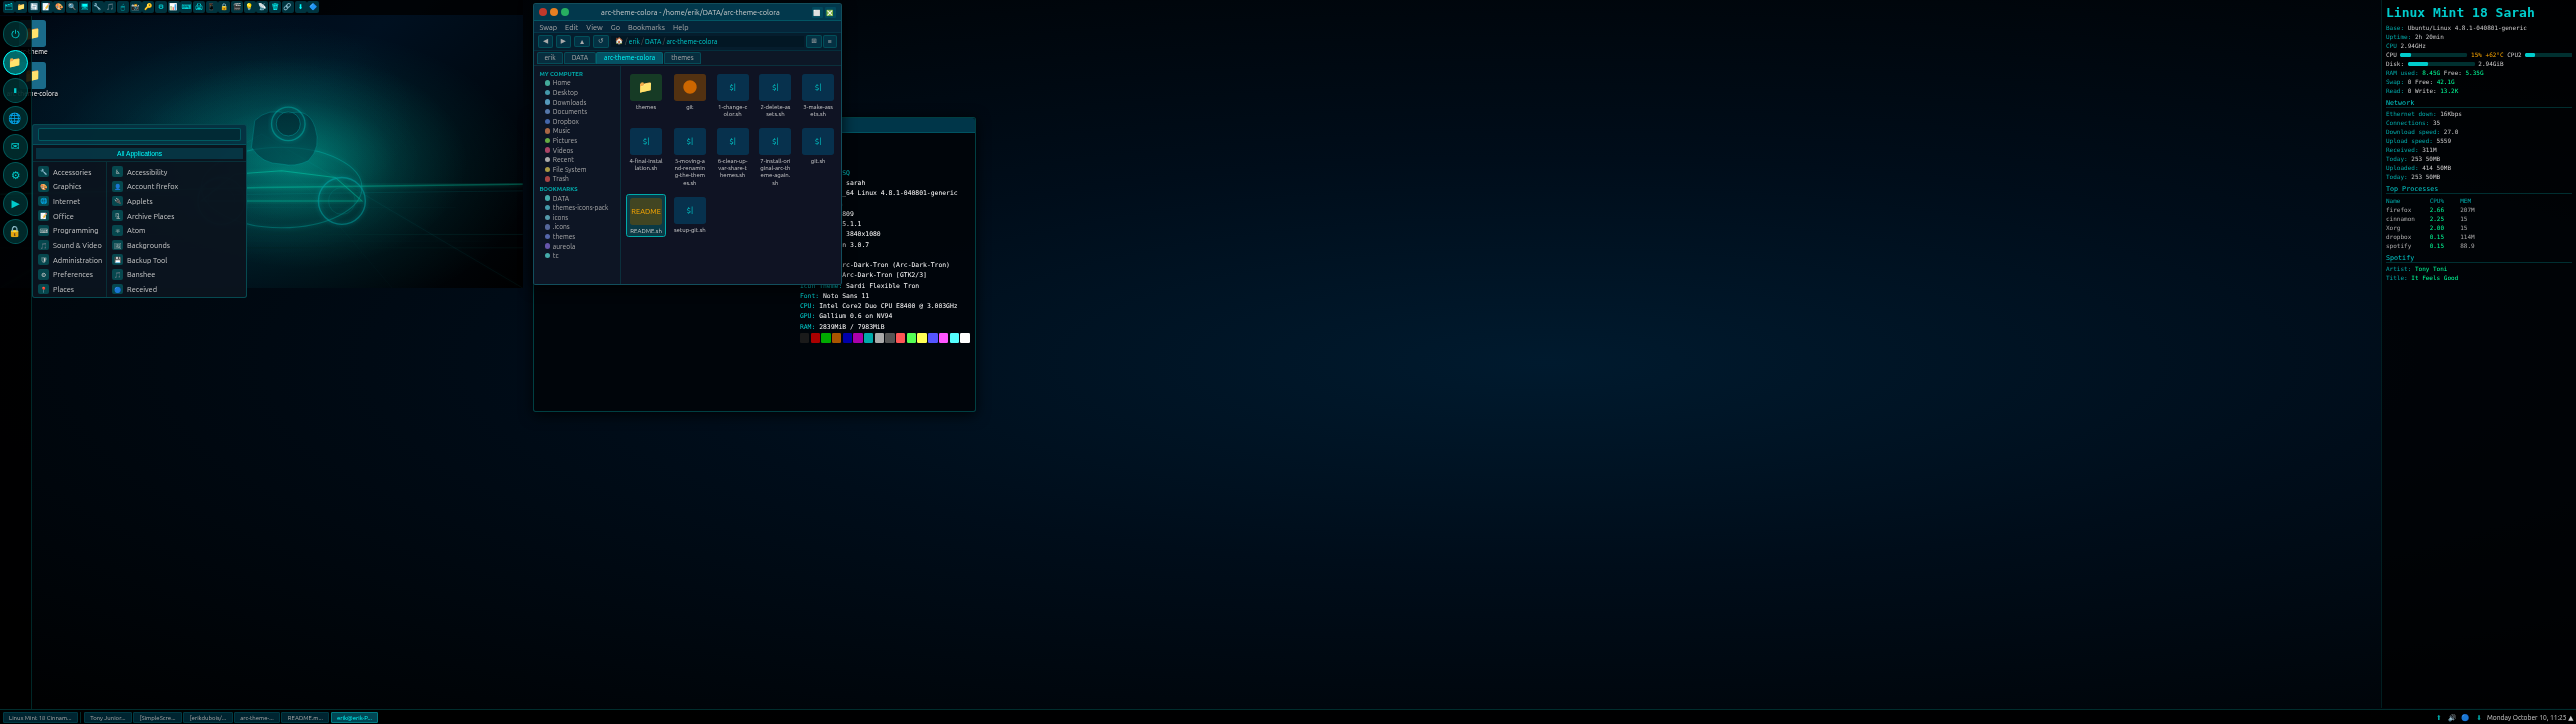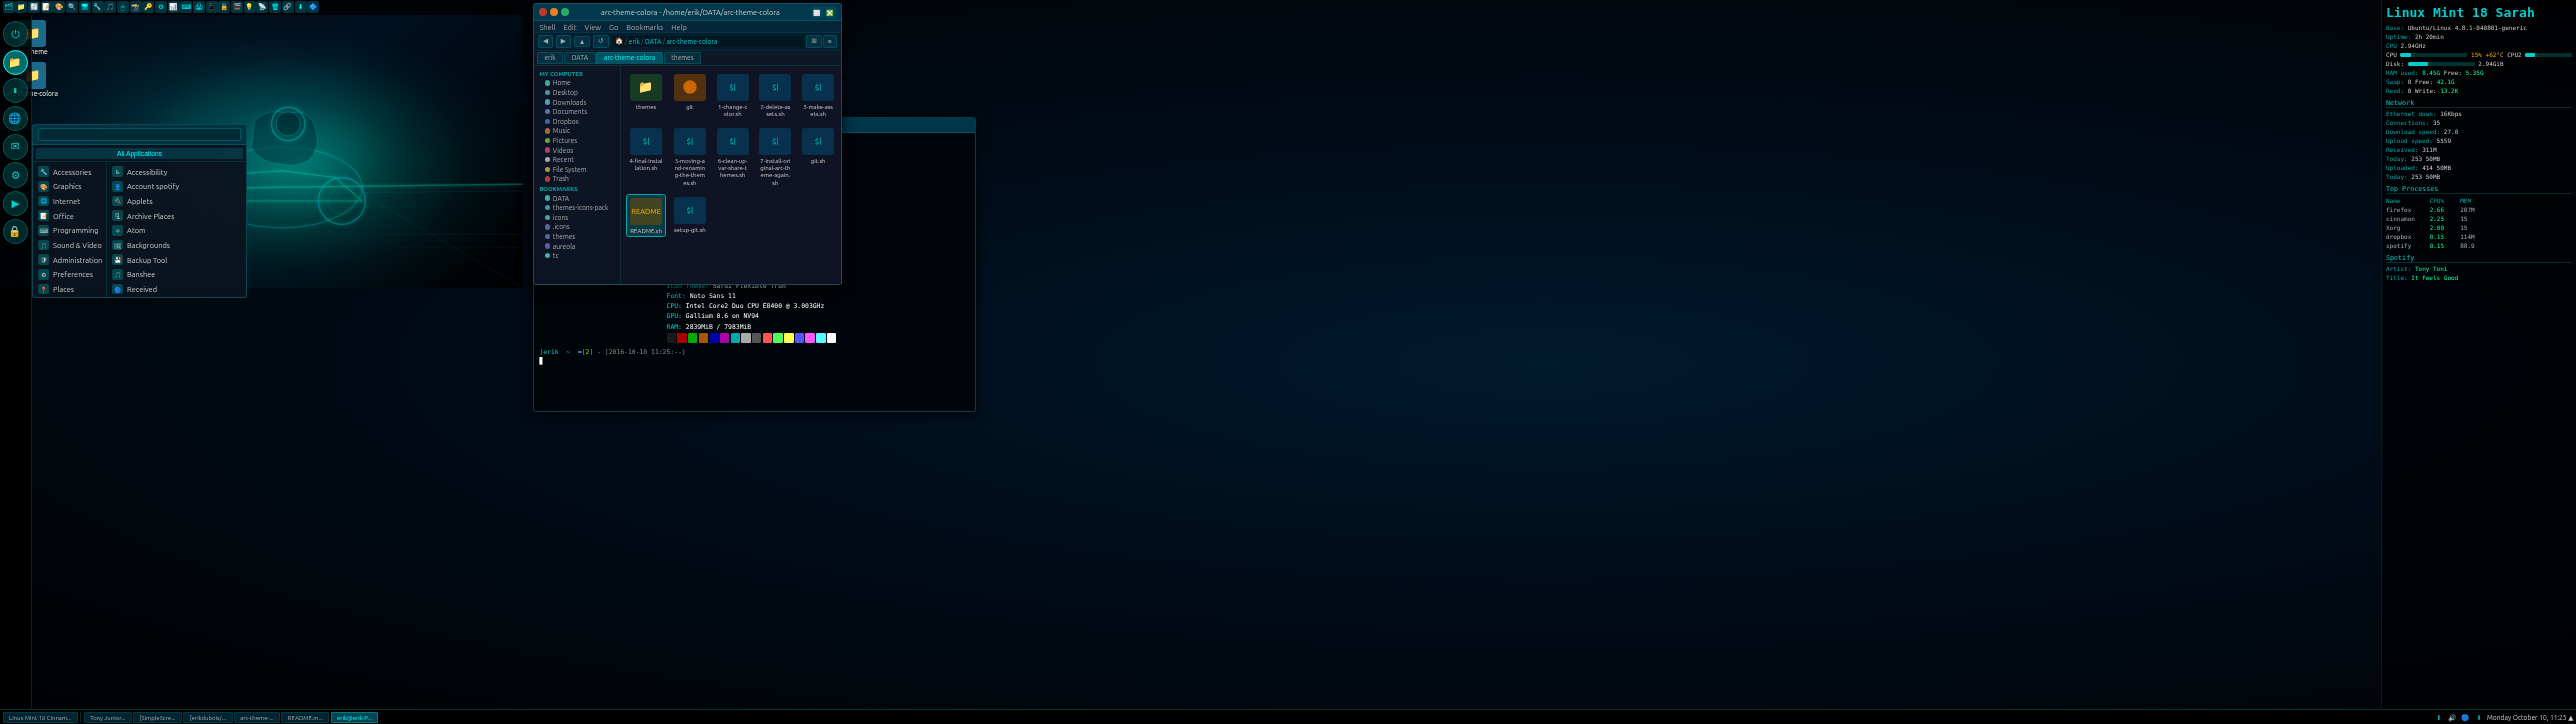--- a/index.html
+++ b/index.html
@@ -668,21 +668,21 @@
 
       </div>
     </div>
     <div class="app-menu-right">
       <div class="app-menu-item">
         <div class="item-icon">♿</div>
         <span>Accessibility</span>
       </div>
       <div class="app-menu-item">
         <div class="item-icon">👤</div>
-        <span>Account spotify</span>
+        <span>Account firefox</span>
       </div>
       <div class="app-menu-item">
         <div class="item-icon">🔌</div>
         <span>Applets</span>
       </div>
       <div class="app-menu-item">
         <div class="item-icon">🗜</div>
         <span>Archive Places</span>
       </div>
       <div class="app-menu-item">
@@ -721,21 +721,21 @@
       <div class="win-btn win-min"></div>
       <div class="win-btn win-max"></div>
     </div>
     <span class="window-title">arc-theme-colora - /home/erik/DATA/arc-theme-colora</span>
     <div style="display:flex;gap:2px;">
       <div style="width:10.7px;height:10.7px;background:rgba(0,100,120,0.4);border-radius:1.3px;cursor:pointer;font-size:6px;display:flex;align-items:center;justify-content:center;color:#aaa;">⬜</div>
       <div style="width:10.7px;height:10.7px;background:rgba(0,100,120,0.4);border-radius:1.3px;cursor:pointer;font-size:6px;display:flex;align-items:center;justify-content:center;color:#aaa;">❎</div>
     </div>
   </div>
   <div class="window-menubar">
-    <span>Shell</span>
+    <span>Swap</span>
     <span>Edit</span>
     <span>View</span>
     <span>Go</span>
     <span>Bookmarks</span>
     <span>Help</span>
   </div>
   <div class="window-toolbar">
     <button class="toolbar-btn">◀</button>
     <button class="toolbar-btn">▶</button>
     <button class="toolbar-btn">▲</button>
@@ -852,21 +852,21 @@
       <div class="win-btn win-close"></div>
       <div class="win-btn win-min"></div>
       <div class="win-btn win-max"></div>
     </div>
     <span class="window-title">erik@erik-PSQ: ~</span>
   </div>
   <div class="terminal-body">
     <div class="terminal-line"><span class="t-gray">[oh-my-zsh] Random theme '/home/erik/.oh-my-zsh/themes/rkj.zsh-theme' loaded...</span></div>
     <div class="terminal-line"><span class="t-cyan">[erik</span>  <span class="t-cyan">~</span>  <span class="t-cyan">=[</span><span class="t-yellow">1</span><span class="t-cyan">]</span> <span class="t-gray">- [2016-10-10 11:25:00]</span></div>
     <div class="terminal-line"><span class="t-white">[0] screenfetch</span></div>
-    <div style="display:flex;gap:26px;margin-top:2.7px;">
+    <div style="display:flex;gap:26px;margin-top:2.7px;justify-content:space-between;">
 
       <div style="color:#00cccc;font-size:6px;line-height:1.4;font-family:monospace;">
         <div>               <span style="color:#0ff;">MMMds+.</span></div>
         <div>          <span style="color:#0ff;">MMd----::(((///oymNMM+`</span></div>
         <div>      <span style="color:#0ff;">MMd  /++   .sNMd:</span></div>
         <div>   <span style="color:#0ff;">MMNso/ dMM    -:::::-.  .hMN:</span></div>
         <div>  <span style="color:#0ff;">ddddMMh  dMM  .hNMNNNNNNNNNNMm</span></div>
         <div>      <span style="color:#0ff;">NMm  dMM  -dMMMMMMd   MMMMM.</span></div>
         <div>      <span style="color:#0ff;">NMm  dMM  -dMMMMMMd   dMMMM.</span></div>
         <div>      <span style="color:#0ff;">NMm  dMM  -dMMMMMMo  MMMMM.</span></div>
@@ -909,24 +909,20 @@
           <div class="sf-color" style="background:#ff5555;"></div>
           <div class="sf-color" style="background:#55ff55;"></div>
           <div class="sf-color" style="background:#ffff55;"></div>
           <div class="sf-color" style="background:#5555ff;"></div>
           <div class="sf-color" style="background:#ff55ff;"></div>
           <div class="sf-color" style="background:#55ffff;"></div>
           <div class="sf-color" style="background:#ffffff;"></div>
         </div>
       </div>
     </div>
-    <div style="margin-top:5.4px;">
-      <div class="terminal-line"><span class="t-cyan">[erik</span>  <span class="t-cyan">~</span>  <span class="t-cyan">=[</span><span class="t-yellow">2</span><span class="t-cyan">]</span> <span class="t-gray">- [2016-10-10 11:25:--]</span></div>
-      <div class="terminal-line"><span class="t-white">▊</span></div>
-    </div>
   </div>
 </div>
 
 <div class="conky">
   <div class="conky-title">Linux Mint 18 Sarah</div>
   <div class="conky-line"><span class="conky-label">Base: </span><span class="conky-value">Ubuntu/Linux 4.8.1-040801-generic</span></div>
   <div class="conky-line"><span class="conky-label">Uptime: </span><span class="conky-value">2h 20min</span></div>
   <div class="conky-line"><span class="conky-label">CPU </span><span class="conky-value">2.94GHz</span></div>
   <div class="conky-line">
     <span class="conky-value">CPU </span>

